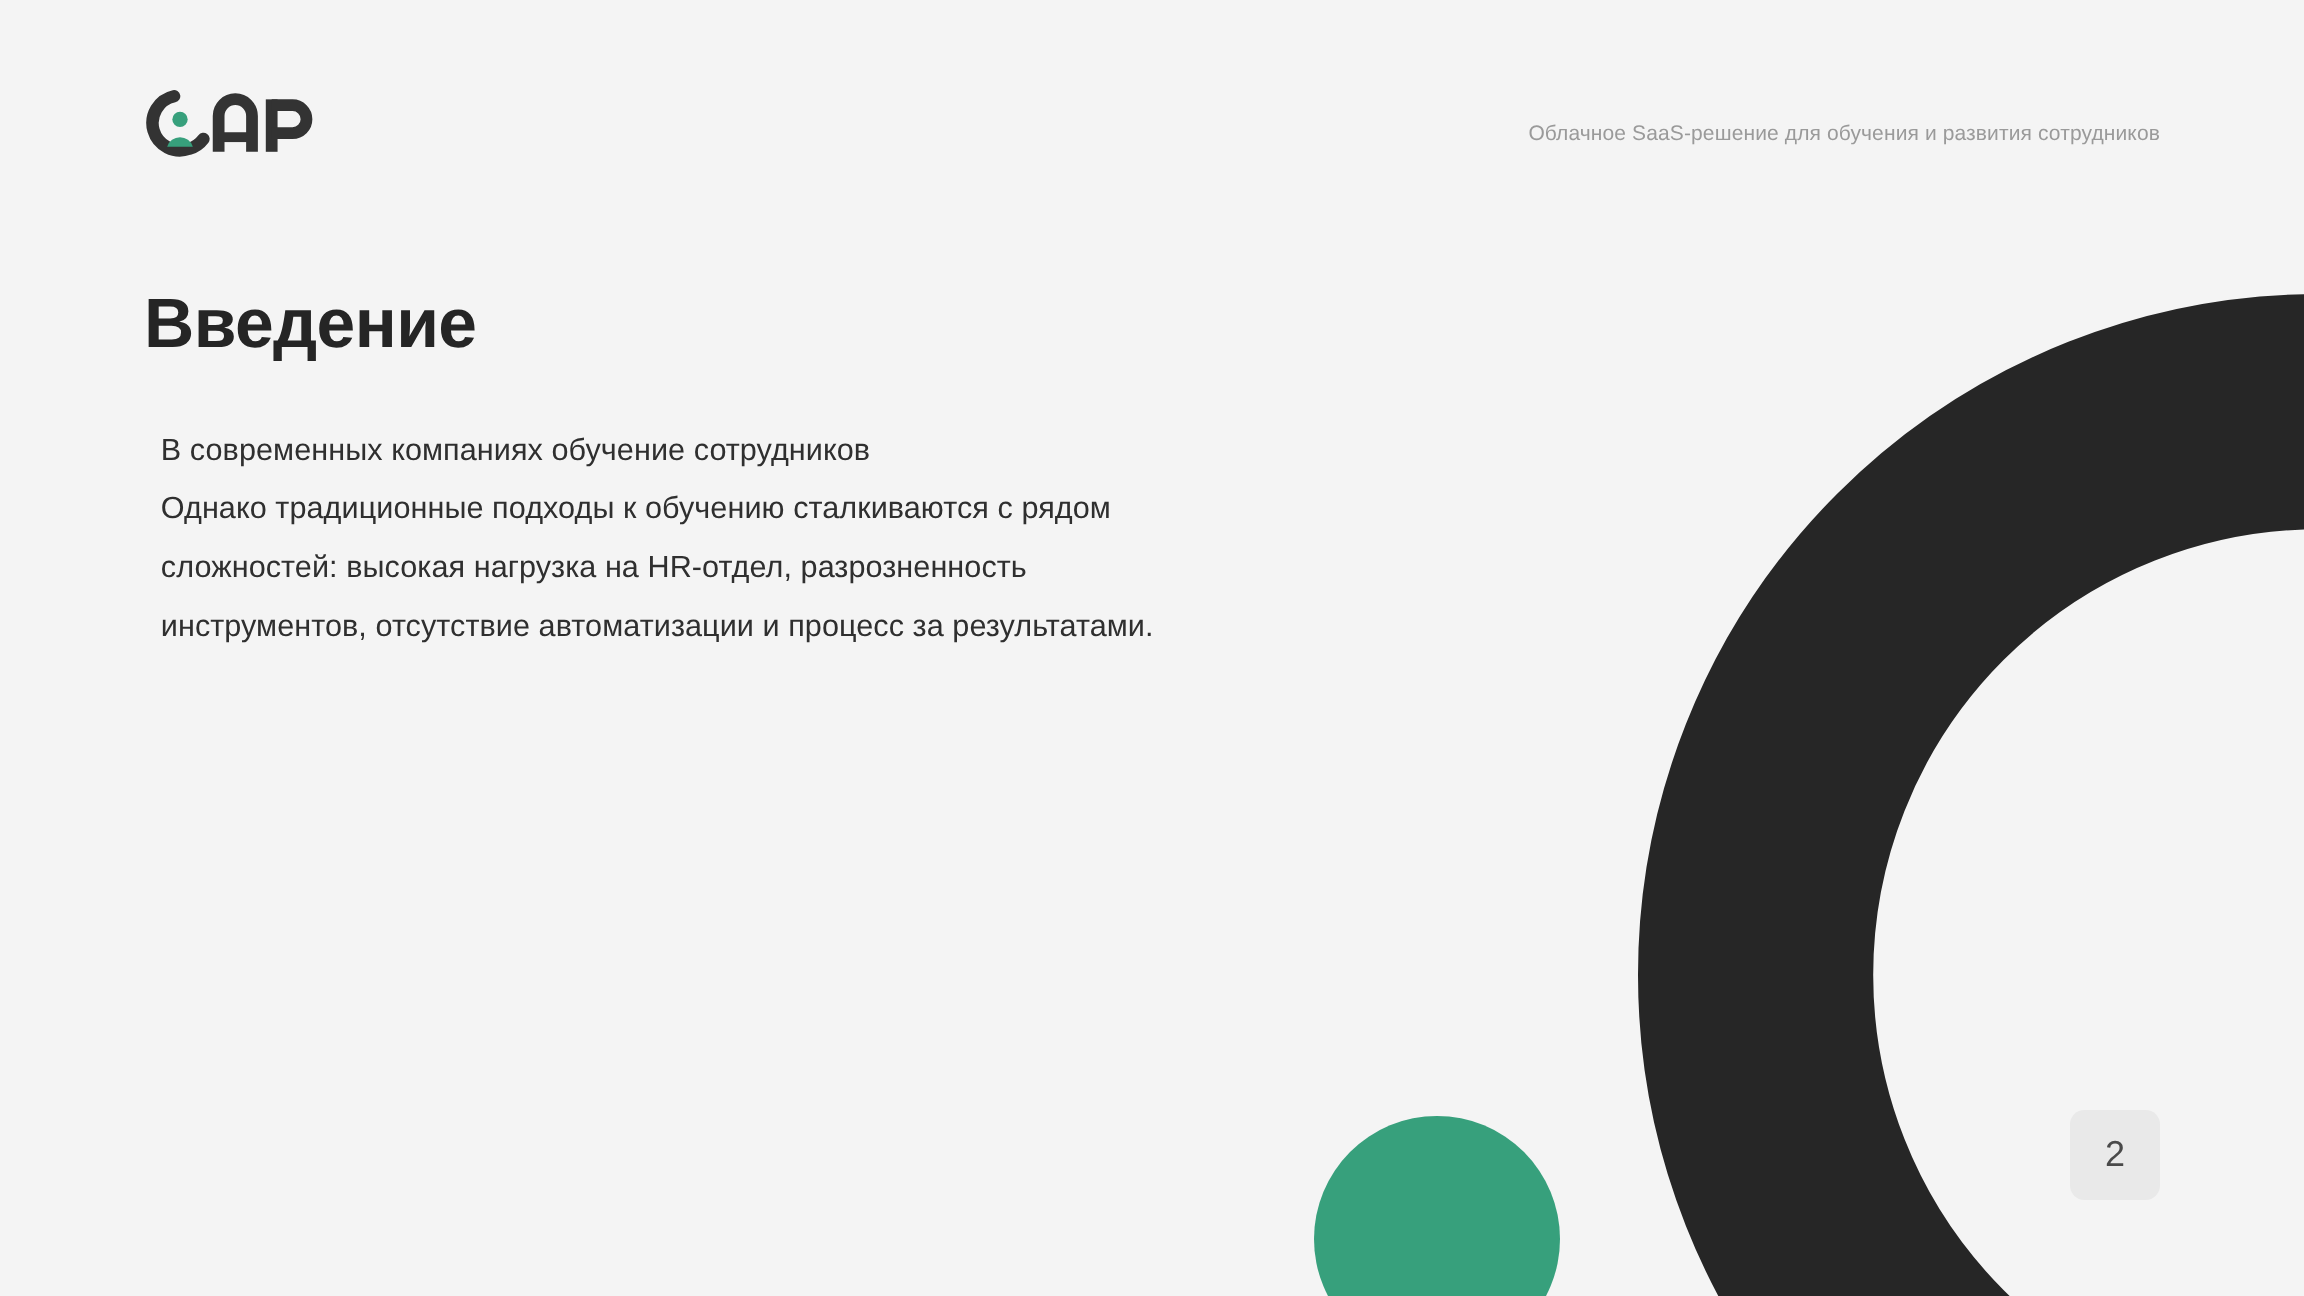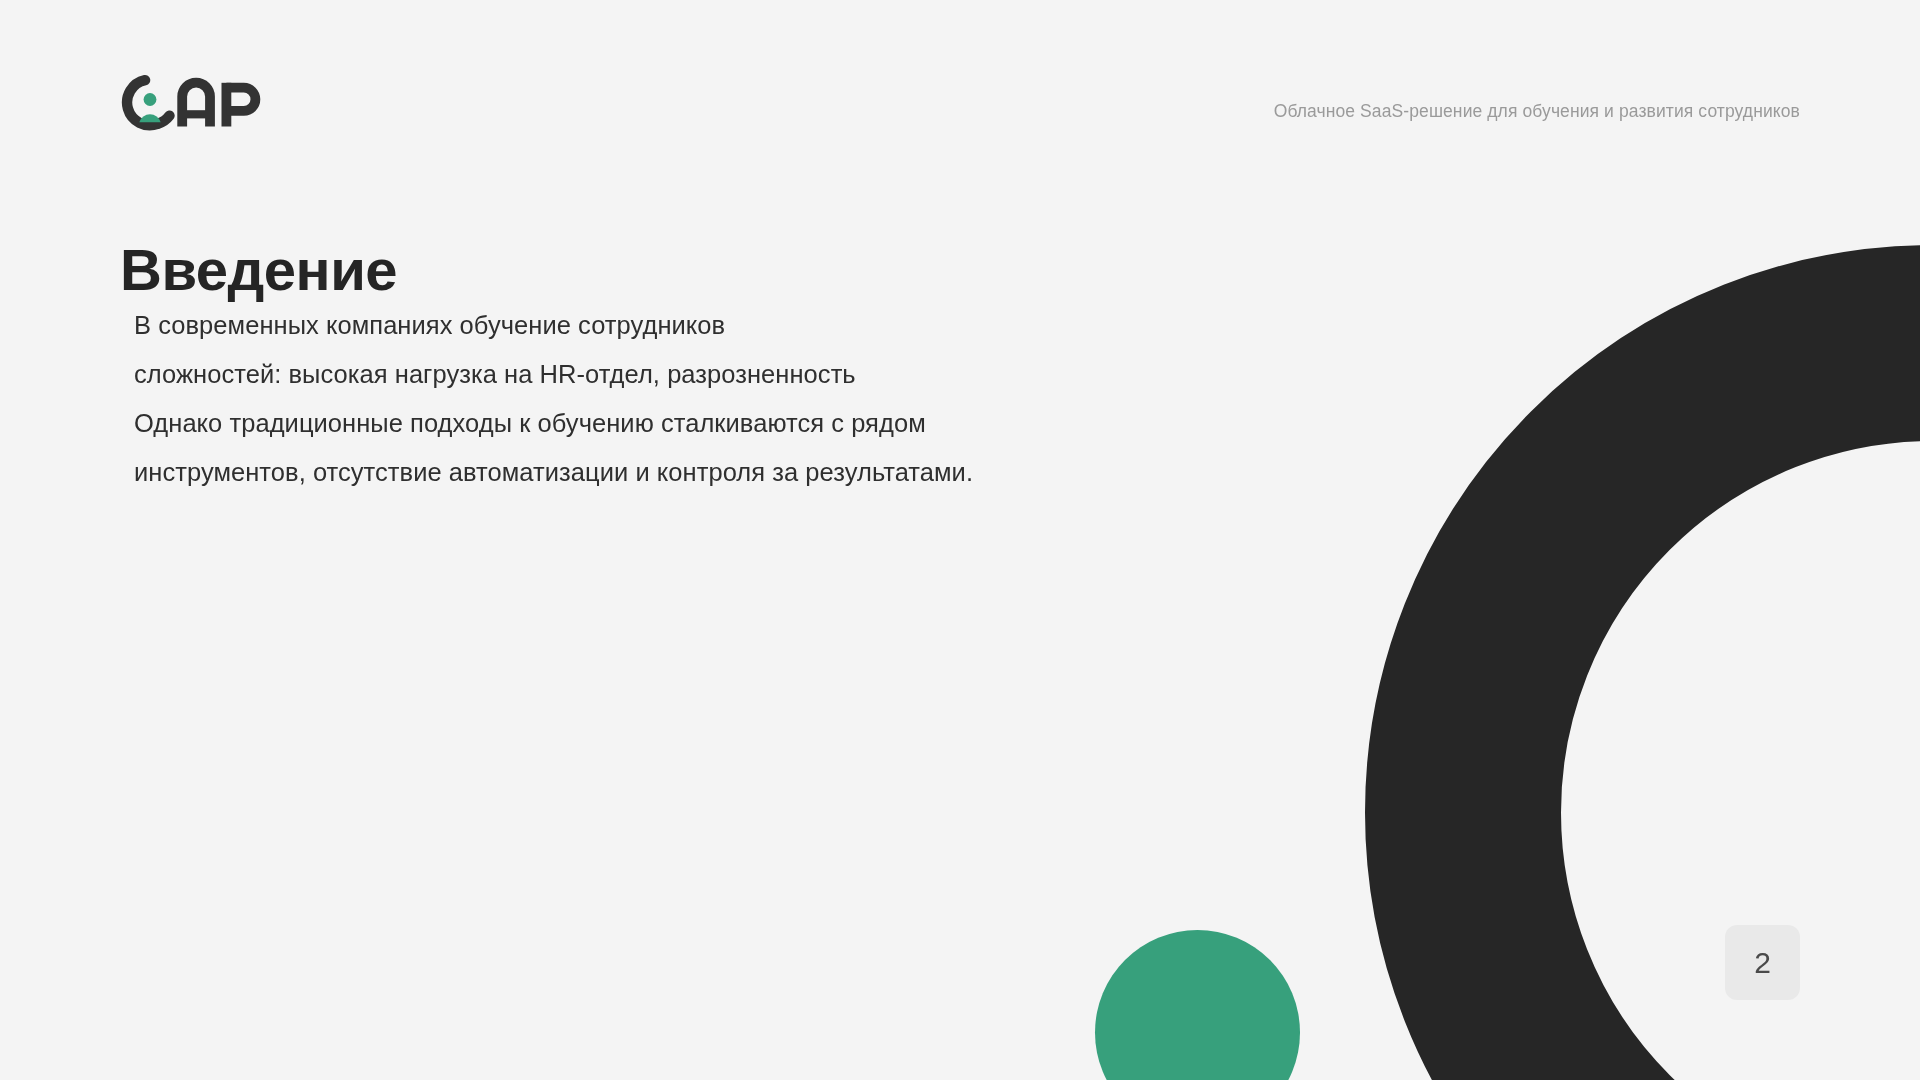--- a/index.html
+++ b/index.html
@@ -87,20 +87,21 @@
     top:240px;
     width:1230px;
   }
 
   .page-title {
     font-size:58px;
     font-weight:bold;
     color:#252525;
     letter-spacing:-0.5px;
     line-height:1.05;
+    margin-bottom:50px;
   }
 
   .para {
     font-size:25.5px;
     line-height:49px;
     color:#2f2f2f;
     font-weight:400;
     letter-spacing:0.05px;
     margin-left:14px;
   }
@@ -161,22 +162,22 @@
 
     <div class="tagline">Облачное SaaS-решение для обучения и развития сотрудников</div>
   </div>
 
   <div class="content">
 
     <h1 class="page-title">Введение</h1>
 
     <div class="para">
       <span class="ln">В современных компаниях обучение сотрудников</span>
+      <span class="ln">Однако традиционные подходы к обучению сталкиваются с рядом</span>
       <span class="ln">сложностей: высокая нагрузка на HR-отдел, разрозненность</span>
-      <span class="ln">Однако традиционные подходы к обучению сталкиваются с рядом</span>
-      <span class="ln">инструментов, отсутствие автоматизации и контроля за результатами.</span>
+      <span class="ln">инструментов, отсутствие автоматизации и процесс за результатами.</span>
     </div>
 
   </div>
 
   <div class="page-badge">2</div>
 
 </div>
 
 </body></html>

